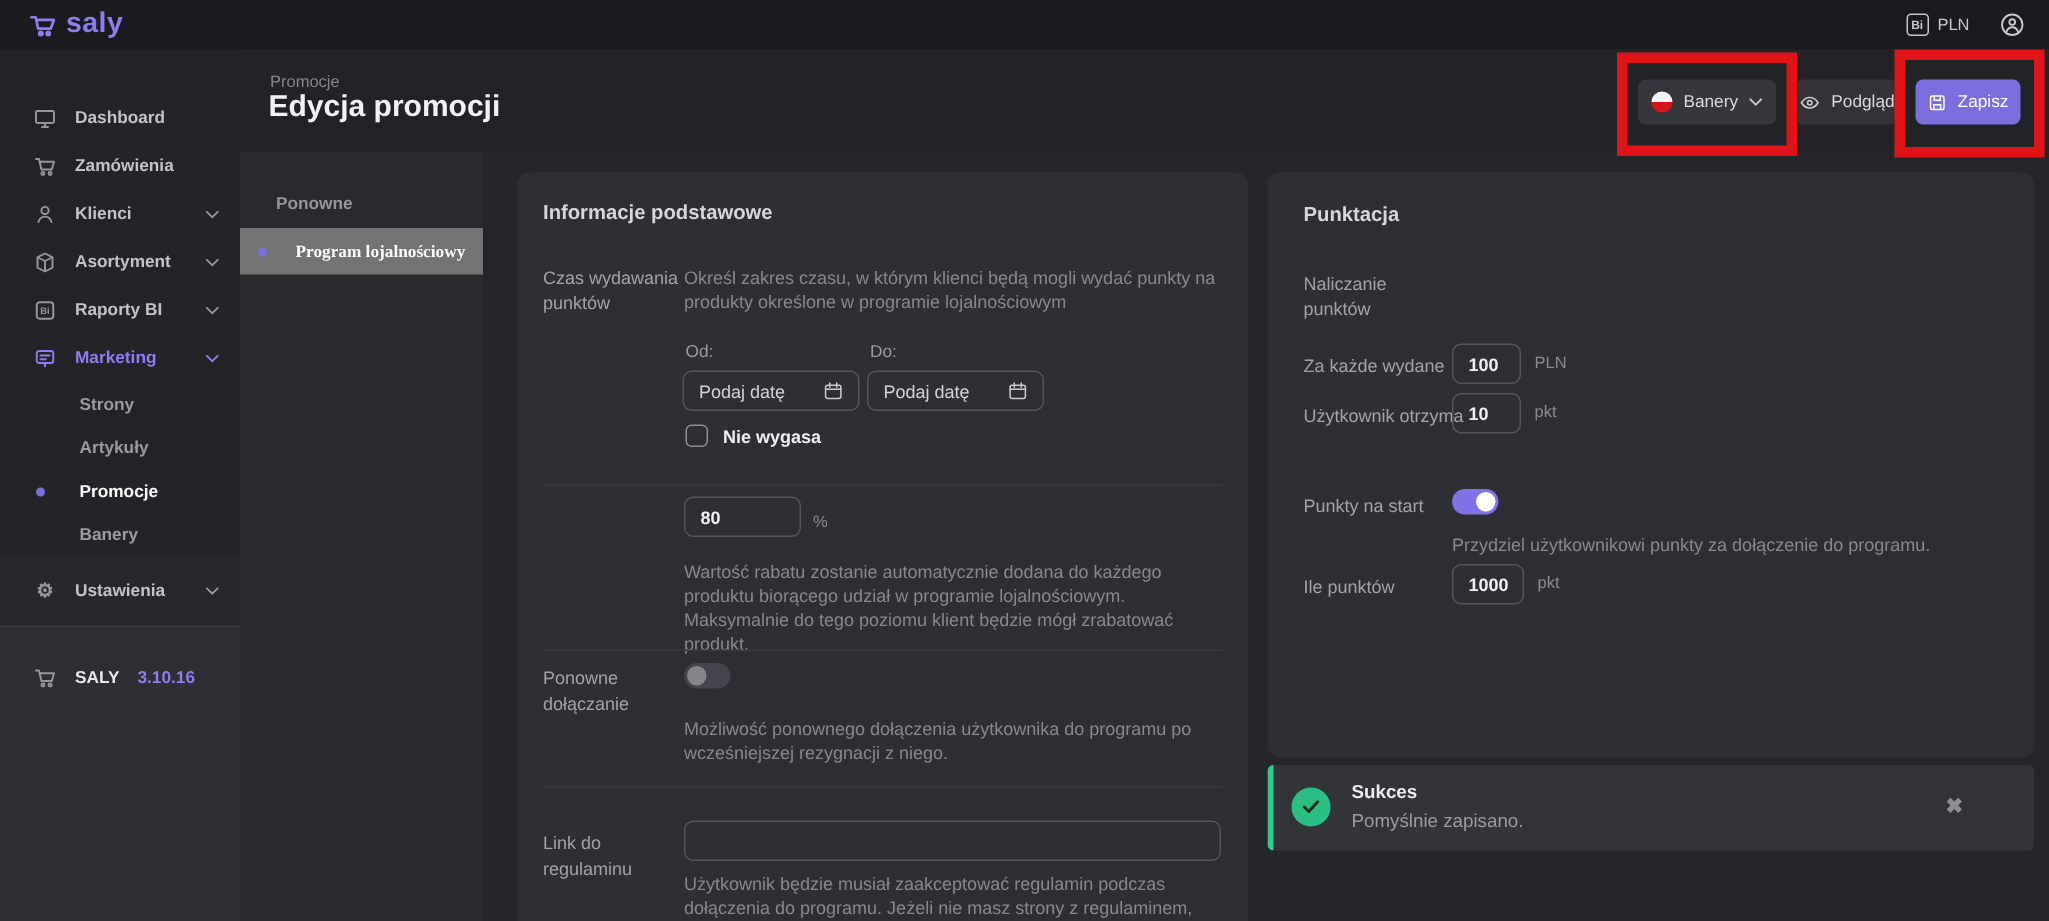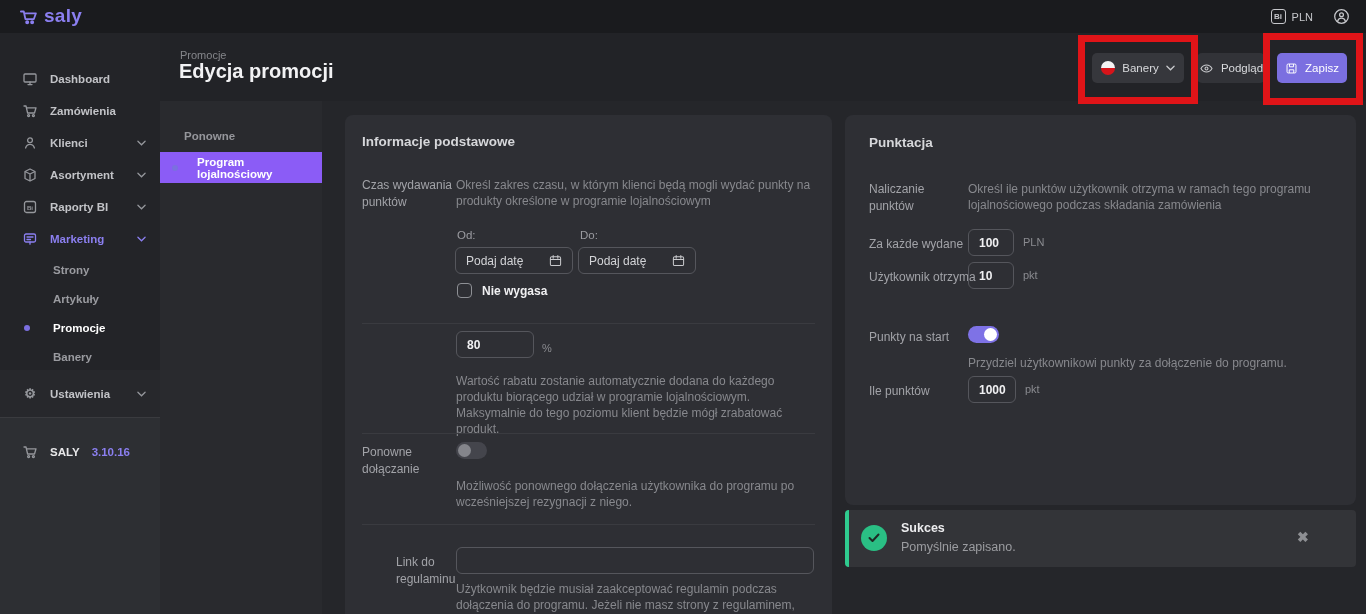--- a/index.html
+++ b/index.html
@@ -56,21 +56,21 @@
 
   
   .red-box { border:7px solid #e01418; background:transparent; pointer-events:none; }
   .red-note { color:#e01418; font-size:35px; font-weight:800; text-align:center;
               font-family:"Liberation Sans", sans-serif; pointer-events:none; }
 
   
   .subnav { left:160px; top:101px; width:162px; height:513px; background:#292a2e; }
   .subnav-item { position:absolute; left:0; width:162px; height:30px; display:flex; align-items:center;
                  padding-left:24px; color:#95969b; font-size:11.5px; font-weight:600; cursor:pointer; }
-  .subnav-item.active { background:#8b5cf6; color:#fff; padding-left:37px; }
+  .subnav-item.active { background:#737373; color:#fff; padding-left:37px;font-family:Liberation Serif, serif; }
   .subnav-item.active::before { content:""; position:absolute; left:12px; top:50%; margin-top:-3px;
                  width:6px; height:6px; border-radius:50%; background:#7b6fe0; }
 
   
   .card { background:#2e2f34; border-radius:8px; overflow:hidden; }
   .card1 { left:345px; top:115px; width:487px; height:499px; border-radius:8px 8px 0 0; }
   .card2 { left:845px; top:115px; width:511px; height:390px; }
   .card-title { font-size:13.5px; font-weight:600; color:#d6d7da; }
   .flabel { color:#a2a3a8; font-size:12px; line-height:17px; }
   .fdesc  { color:#87888d; font-size:12px; line-height:16px; }
@@ -326,33 +326,32 @@
   <div class="abs fdesc" style="left:111px; top:258px; width:356px;">Wartość rabatu zostanie automatycznie dodana do każdego produktu biorącego udział w programie lojalnościowym. Maksymalnie do tego poziomu klient będzie mógł zrabatować produkt.</div>
 
   <div class="divider" style="top:318px;"></div>
 
   <div class="abs flabel" style="left:17px; top:329px; width:100px;">Ponowne dołączanie</div>
   <div class="abs toggle off" style="left:111px; top:327px;"></div>
   <div class="abs fdesc" style="left:111px; top:363px; width:356px;">Możliwość ponownego dołączenia użytkownika do programu po wcześniejszej rezygnacji z niego.</div>
 
   <div class="divider" style="top:409px;"></div>
 
-  <div class="abs flabel" style="left:17px; top:439px; width:100px;margin-left:34px;">Link do regulaminu</div>
+  <div class="abs flabel" style="left:17px; top:439px; width:100px;">Link do regulaminu</div>
   <div class="abs tinput" style="left:111px; top:432px; width:358px;">
     <span></span>
   </div>
   <div class="abs fdesc" style="left:111px; top:466px; width:356px;">Użytkownik będzie musiał zaakceptować regulamin podczas dołączenia do programu. Jeżeli nie masz strony z regulaminem, możesz utworzyć ją w sekcji</div>
   <div class="abs plink" style="left:111px; top:497px;">Marketing &gt; Strony</div>
 </div>
 
 <div class="abs card card2">
   <div class="abs card-title" style="left:24px; top:20px;">Punktacja</div>
 
   <div class="abs flabel" style="left:24px; top:66px; width:100px;">Naliczanie punktów</div>
-  <div class="abs fdesc" style="left:123px; top:66px; width:368px;">Określ ile punktów użytkownik otrzyma w ramach tego programu lojalnościowego podczas składania zamówienia</div>
 
   <div class="abs flabel" style="left:24px; top:121px;">Za każde wydane</div>
   <div class="abs tinput" style="left:123px; top:114px; width:46px;">
     <b>100</b>
   </div>
   <div class="abs unit" style="left:178px; top:121px;">PLN</div>
 
   <div class="abs flabel" style="left:24px; top:154px;">Użytkownik otrzyma</div>
   <div class="abs tinput" style="left:123px; top:147px; width:46px;">
     <b>10</b>

